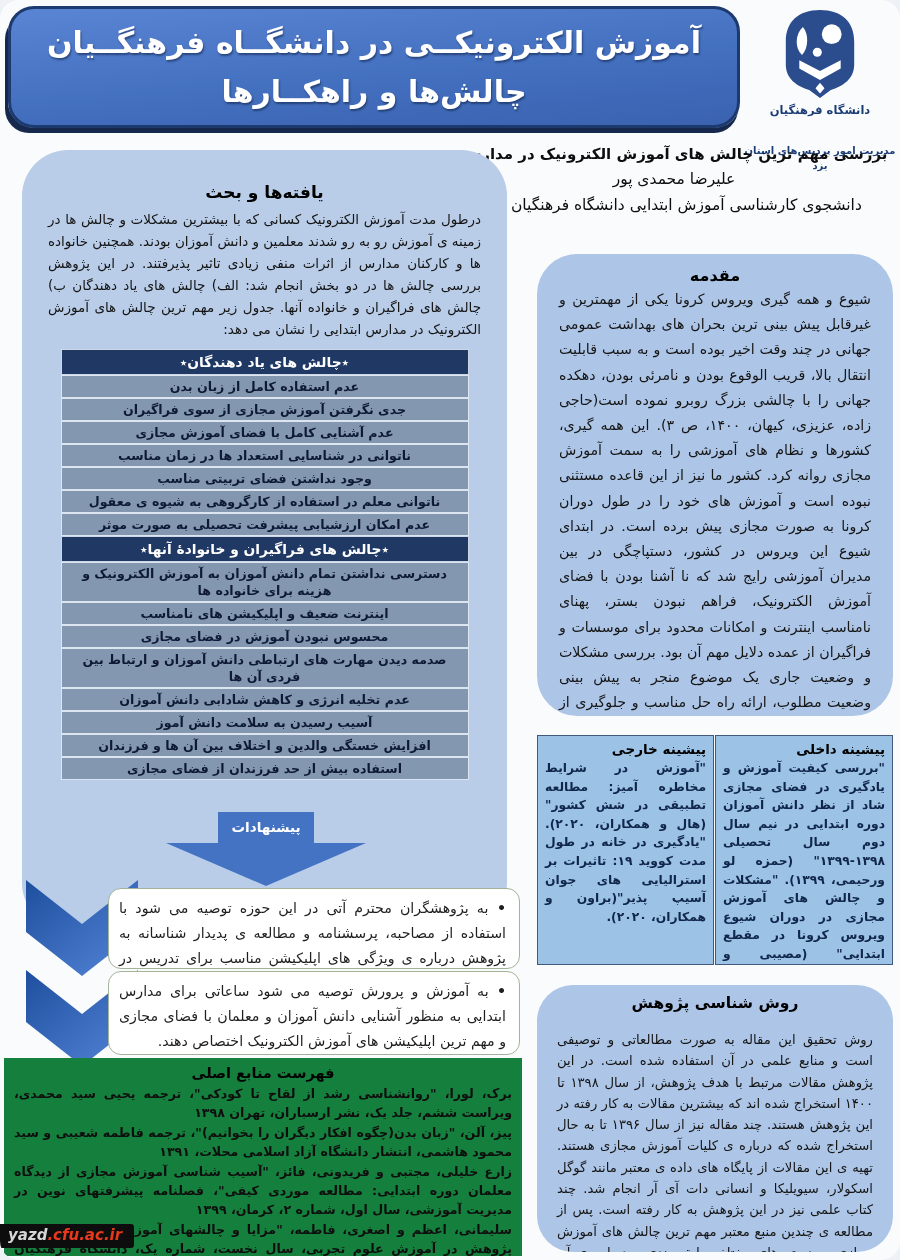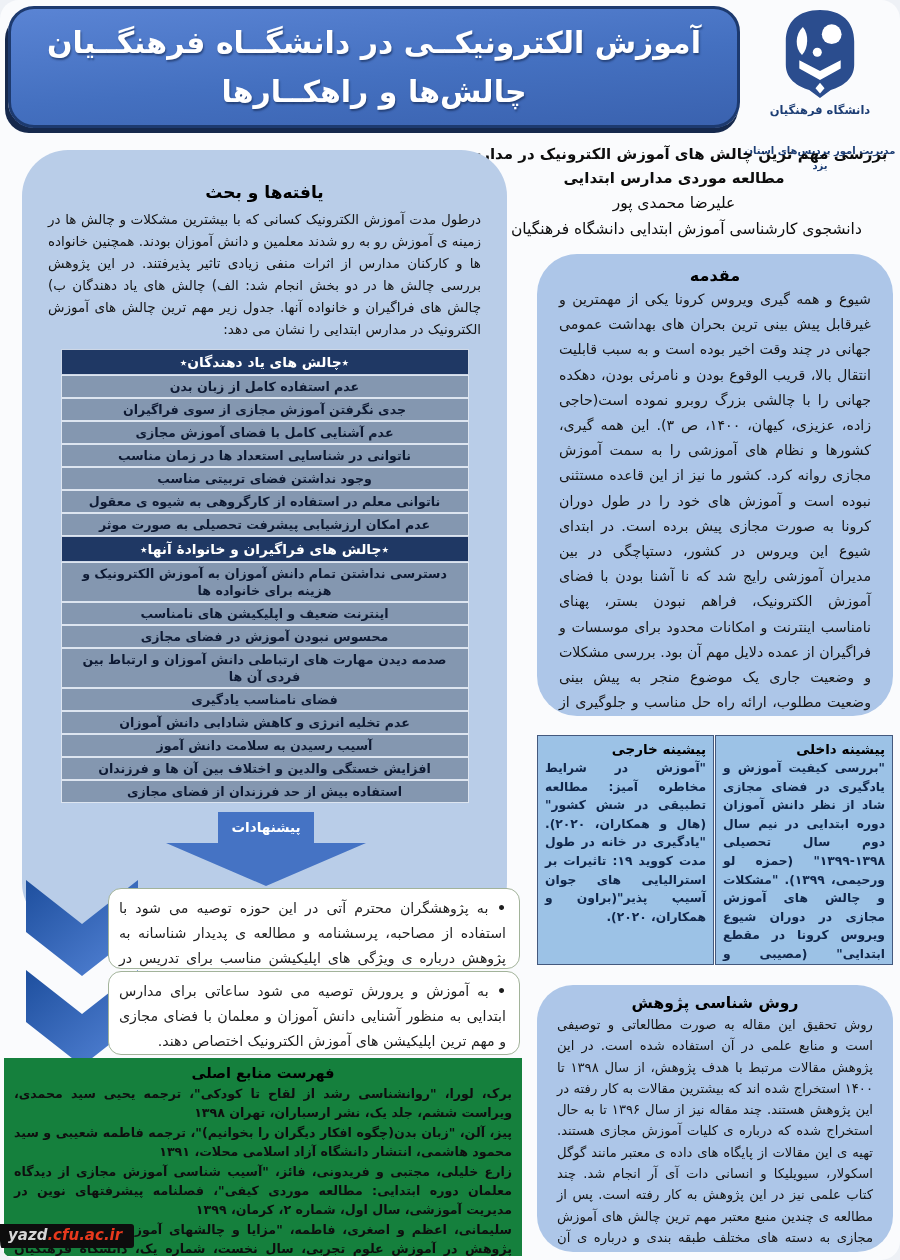--- a/index.html
+++ b/index.html
@@ -83,21 +83,21 @@
   }
   .bg-box.foreign  { left:537px; width:177px; }
   .bg-box.domestic { left:715px; width:178px; }
   .bg-box .sec-title { font-size:13.5px; font-weight:bold; color:#000; line-height:20px; }
   .bg-box .body { font-size:12.3px; font-weight:bold; line-height:18.6px; text-align:justify; color:#10264a; }
 
   .method {
     position:absolute; left:537px; top:985px; width:356px; height:267px;
     background:#adc6e8; border-radius:36px; padding:9px 20px 0; overflow:hidden;
   }
-  .method .sec-title { font-size:15.5px; font-weight:bold; text-align:center; color:#000; margin-bottom:2px; }
+  .method .sec-title { font-size:15.5px; font-weight:bold; text-align:center; color:#000; margin-bottom:17px; }
   .method .body { font-size:13.2px; line-height:21.3px; text-align:justify; color:#151515; }
 
   
   .refs {
     position:absolute; left:4px; top:1058px; width:518px; height:198px;
     background:#15803d; padding:4px 10px; overflow:hidden;
   }
   .refs .sec-title { font-size:14.5px; font-weight:bold; text-align:center; color:#000; line-height:22px; }
   .refs .ref { font-size:12.6px; font-weight:bold; line-height:19.4px; text-align:justify; color:#0e0e0e; }
 
@@ -128,21 +128,20 @@
       <circle cx="47" cy="48" r="5" fill="#ffffff"></circle>
       <path d="M27 57 L50 69 L73 57 L73 66 L50 79 L27 66 Z" fill="#ffffff"></path>
       <path d="M50 82 L55 88 L50 94 L45 88 Z" fill="#ffffff"></path>
     </svg>
     <div class="logo-org">دانشگاه فرهنگیان</div>
     <div class="logo-sub">مدیریت امور پردیس‌های استان یزد</div>
   </div>
 
   <div class="authors">
     <div class="a1">بررسی مهم ترین چالش های آموزش الکترونیک در مدارس</div>
-    <div class="a2">مطالعه موردی مدارس ابتدایی</div>
     <div class="a3">علیرضا محمدی پور</div>
     <div class="a4">دانشجوی کارشناسی آموزش ابتدایی دانشگاه فرهنگیان یزد</div>
   </div>
 
   <div class="findings">
     <div class="sec-title">یافته‌ها و بحث</div>
     <div class="body">درطول مدت آموزش الکترونیک کسانی که با بیشترین مشکلات و چالش ها در زمینه ی آموزش رو به رو شدند معلمین و دانش آموزان بودند. همچنین خانواده ها و کارکنان مدارس از اثرات منفی زیادی تاثیر پذیرفتند. در این پژوهش بررسی چالش ها در دو بخش انجام شد: الف) چالش های یاد دهندگان ب) چالش های فراگیران و خانواده آنها. جدول زیر مهم ترین چالش های آموزش الکترونیک در مدارس ابتدایی را نشان می دهد:</div>
     <div class="chal-table">
       <div class="th">٭چالش های یاد دهندگان٭</div>
       <div class="tr">عدم استفاده کامل از زبان بدن</div>
@@ -150,21 +149,20 @@
       <div class="tr">عدم آشنایی کامل با فضای آموزش مجازی</div>
       <div class="tr">ناتوانی در شناسایی استعداد ها در زمان مناسب</div>
       <div class="tr">وجود نداشتن فضای تربیتی مناسب</div>
       <div class="tr">ناتوانی معلم در استفاده از کارگروهی به شیوه ی معقول</div>
       <div class="tr">عدم امکان ارزشیابی پیشرفت تحصیلی به صورت موثر</div>
       <div class="th">٭چالش های فراگیران و خانوادهٔ آنها٭</div>
       <div class="tr">دسترسی نداشتن تمام دانش آموزان به آموزش الکترونیک و هزینه برای خانواده ها</div>
       <div class="tr">اینترنت ضعیف و اپلیکیشن های نامناسب</div>
       <div class="tr">محسوس نبودن آموزش در فضای مجازی</div>
       <div class="tr">صدمه دیدن مهارت های ارتباطی دانش آموزان و ارتباط بین فردی آن ها</div>
-      <div class="tr">فضای نامناسب یادگیری</div>
       <div class="tr">عدم تخلیه انرژی و کاهش شادابی دانش آموزان</div>
       <div class="tr">آسیب رسیدن به سلامت دانش آموز</div>
       <div class="tr">افزایش خستگی والدین و اختلاف بین آن ها و فرزندان</div>
       <div class="tr">استفاده بیش از حد فرزندان از فضای مجازی</div>
     </div>
   </div>
 
   <div class="sug-arrow">
     <div class="lbl">پیشنهادات</div>
   </div>

